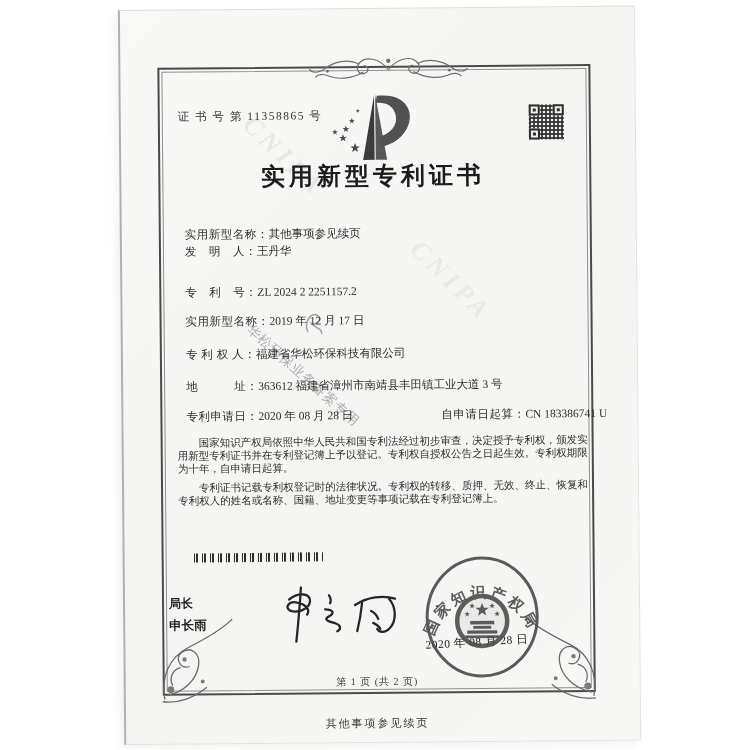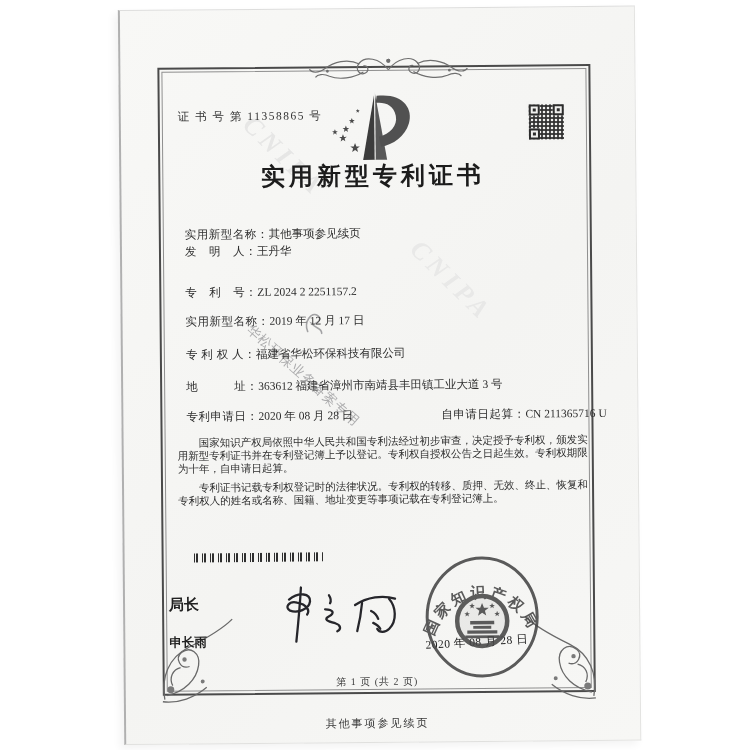--- a/index.html
+++ b/index.html
@@ -37,22 +37,22 @@
   .row .lbl{letter-spacing:0.5px;}
   .grant-no{position:absolute;left:255px;top:0;}
   
   .paras{position:absolute;left:54px;top:426px;width:410px;font-size:10.5px;line-height:13px;
          text-align:justify;color:#2e2e2e;}
   .paras p{margin:0;text-indent:2em;}
   .paras p + p{margin-top:6px;}
   
   .barcode{position:absolute;left:69px;top:543px;width:130px;height:9px;
       background:repeating-linear-gradient(90deg,#2e2e2e 0 1px,transparent 1px 2px,#2e2e2e 2px 4px,transparent 4px 5px,#2e2e2e 5px 5.6px,transparent 5.6px 8px);}
-  .issuer-title{position:absolute;left:44px;top:585px;font-size:15px;font-weight:600;color:#222;}
-  .issuer-name{position:absolute;left:44px;top:607px;font-size:12.5px;font-weight:600;color:#222;margin-top:17px;}
+  .issuer-title{position:absolute;left:44px;top:585px;font-size:12px;font-weight:600;color:#222;}
+  .issuer-name{position:absolute;left:44px;top:607px;font-size:12.5px;font-weight:600;color:#222;}
   .signature{position:absolute;left:152px;top:574px;width:142px;height:62px;}
   .seal{position:absolute;left:297px;top:545px;width:120px;height:128px;opacity:0.88;}
   .seal-date{position:absolute;left:300px;top:626px;width:130px;font-size:11.5px;color:#1d1d1d;
              letter-spacing:0.5px;transform:rotate(-3deg);white-space:nowrap;}
   .page-num{position:absolute;left:37px;top:666px;width:429px;text-align:center;font-size:10px;color:#3a3a3a;letter-spacing:1px;}
   .note{position:absolute;left:37px;top:707px;width:429px;text-align:center;font-size:11px;color:#3a3a3a;letter-spacing:2px;}
   
   .wm{position:absolute;font-size:26px;font-style:italic;font-weight:bold;letter-spacing:5px;
       color:rgba(125,125,135,0.13);transform:rotate(45deg);transform-origin:left top;white-space:nowrap;}
   .wm.one{left:137px;top:100px;}
@@ -160,21 +160,21 @@
       <span class="lbl">实用新型名称：</span><span>2019 年 12 月 17 日</span>
     </div>
     <div class="row" style="top:337px">
       <span class="lbl">专 利 权 人：</span><span>福建省华松环保科技有限公司</span>
     </div>
     <div class="row" style="top:369px">
       <span class="lbl">地　　　址：</span><span>363612 福建省漳州市南靖县丰田镇工业大道 3 号</span>
     </div>
     <div class="row" style="top:399px;width:400px">
       <span class="lbl">专利申请日：</span><span>2020 年 08 月 28 日</span>
-      <span class="grant-no"><span class="lbl">自申请日起算：</span><span>CN 211365716 U</span></span>
+      <span class="grant-no"><span class="lbl">自申请日起算：</span><span>CN 183386741 U</span></span>
     </div>
 
     <div class="paras">
       <p>国家知识产权局依照中华人民共和国专利法经过初步审查，决定授予专利权，颁发实用新型专利证书并在专利登记簿上予以登记。专利权自授权公告之日起生效。专利权期限为十年，自申请日起算。</p>
       <p>专利证书记载专利权登记时的法律状况。专利权的转移、质押、无效、终止、恢复和专利权人的姓名或名称、国籍、地址变更等事项记载在专利登记簿上。</p>
     </div>
 
     <div class="barcode"></div>
     <div class="issuer-title">局长</div>
     <div class="issuer-name">申长雨</div>

